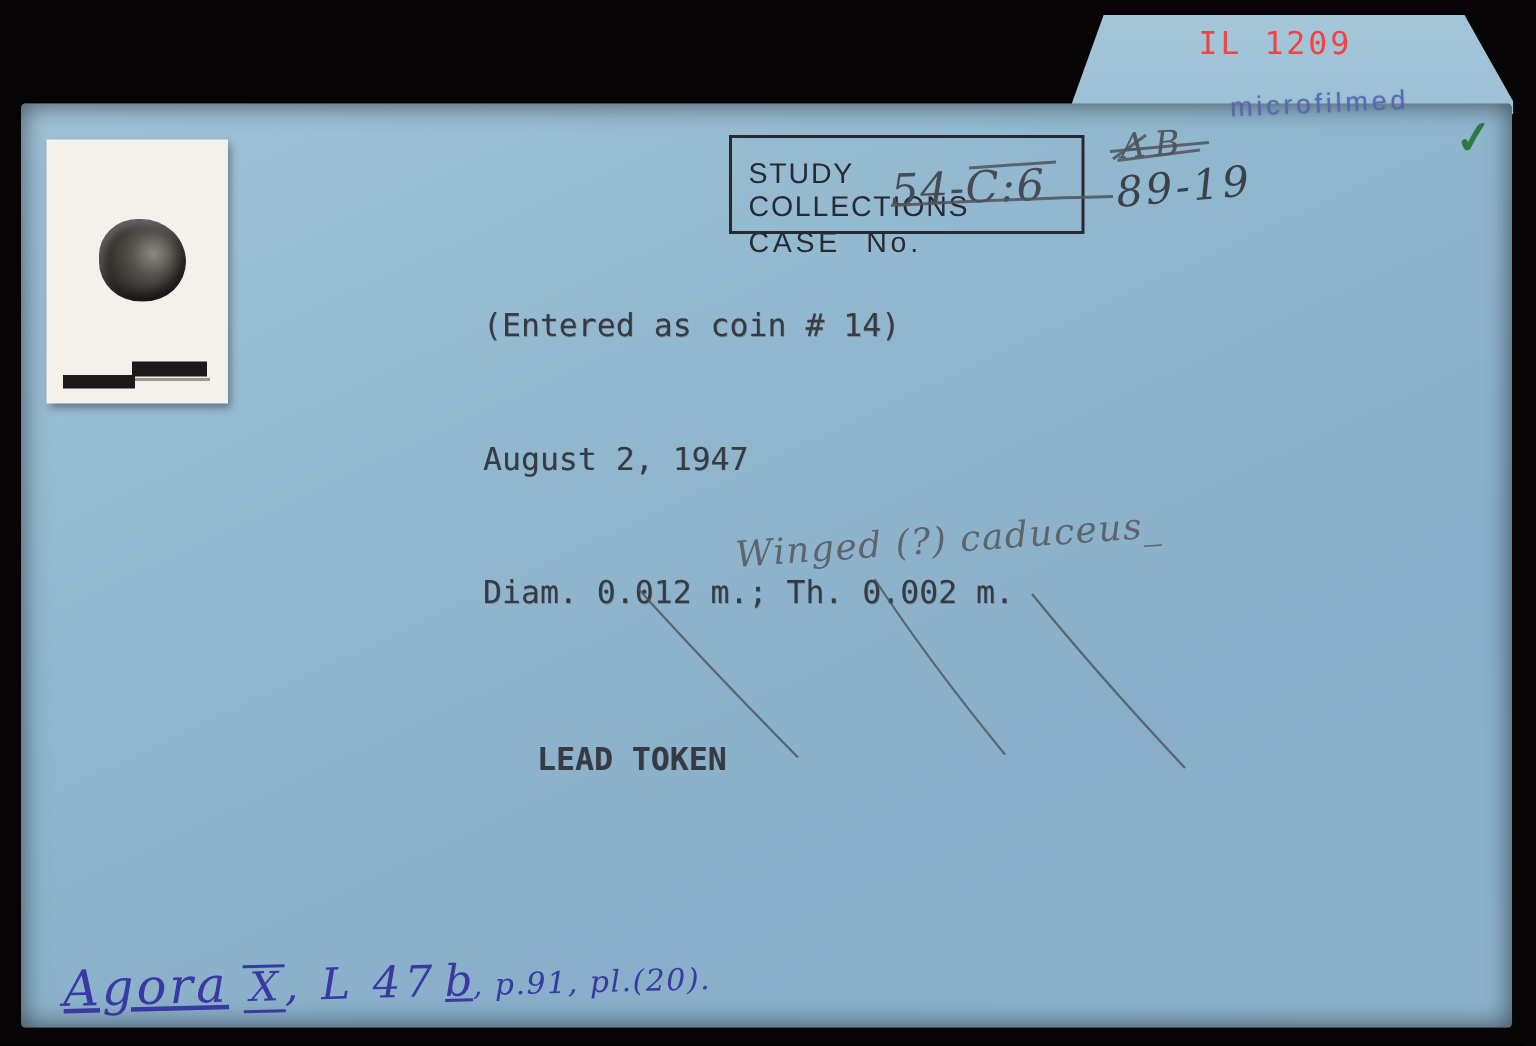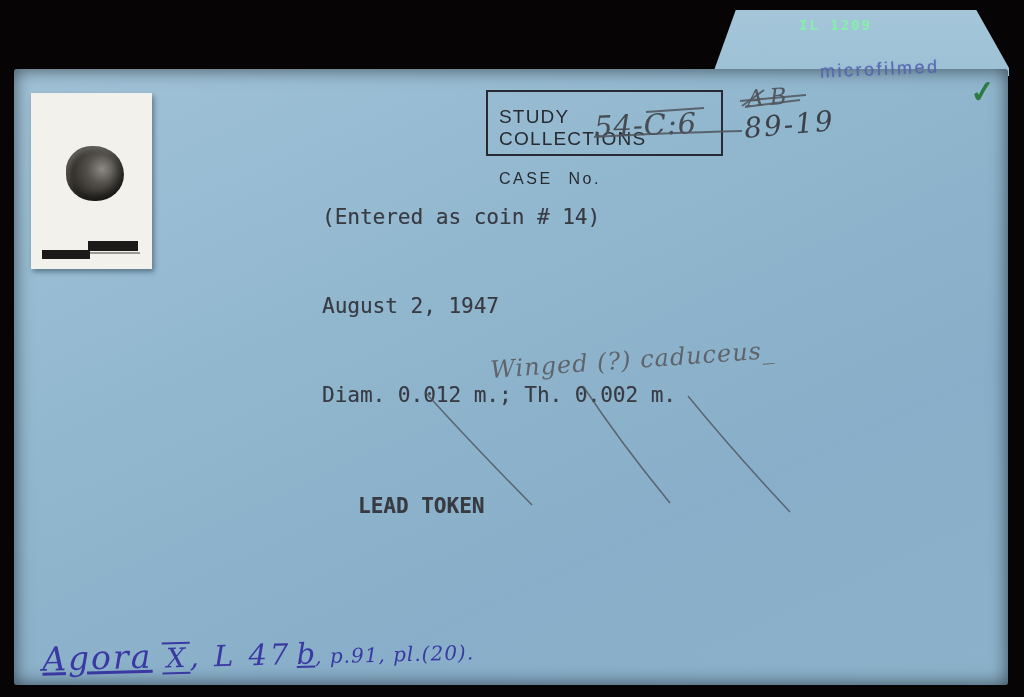--- a/index.html
+++ b/index.html
@@ -16,32 +16,32 @@
   .photo{position:absolute;left:31px;top:93px;width:121px;height:176px;background:#f2f1ec;
          box-shadow:2px 3px 5px rgba(20,40,55,.45);}
   .coin{position:absolute;left:35px;top:53px;width:58px;height:55px;border-radius:46% 54% 50% 50%;
         background:radial-gradient(circle at 62% 42%,#8d8a84 0%,#55524d 30%,#3a3733 55%,#211f1d 85%),
         #2a2826;box-shadow:inset -4px -5px 8px rgba(0,0,0,.55),inset 3px 3px 5px rgba(255,255,255,.25);}
   .scale-line{position:absolute;left:12px;top:159px;width:97px;height:2px;background:#9a9892;}
   .scale-bar-a{position:absolute;left:57px;top:148px;width:50px;height:10px;background:#1b1a18;}
   .scale-bar-b{position:absolute;left:11px;top:157px;width:48px;height:9px;background:#1b1a18;}
   
   .tab-label{position:absolute;left:799px;top:17px;font-family:"DejaVu Sans Mono",monospace;
-             font-size:14px;font-weight:bold;letter-spacing:2px;color:#86efac;}
+             font-size:21px;font-weight:normal;letter-spacing:2px;color:#ef4444;}
   .microfilm{position:absolute;left:820px;top:59px;font-size:18px;letter-spacing:2.5px;
              color:rgba(84,100,176,.85);transform:rotate(-2.5deg);text-shadow:0 0 1px rgba(84,100,176,.6);}
   .checkmark{position:absolute;left:970px;top:74px;font-size:30px;font-weight:bold;color:#2d7a45;
              transform:rotate(-6deg);}
   .scribble{position:absolute;left:747px;top:84px;font-family:"DejaVu Serif",serif;font-style:italic;
             font-size:23px;color:#545960;letter-spacing:6px;transform:rotate(-4deg);}
   
   .stamp-box{position:absolute;left:486px;top:90px;width:222px;height:48px;
              border:2.5px solid #272b31;padding:14px 0 0 11px;color:#272b31;}
   .stamp-line1{font-size:19px;letter-spacing:1.2px;word-spacing:5px;}
-  .stamp-line2{font-size:16px;letter-spacing:2.5px;word-spacing:9px;margin-top:20px;}
+  .stamp-line2{font-size:19px;letter-spacing:2.5px;word-spacing:9px;margin-top:2px;}
   .old-case{position:absolute;left:594px;top:108px;font-family:"DejaVu Serif",serif;font-style:italic;
             font-size:29px;color:#474c53;transform:rotate(-2deg);letter-spacing:1px;}
   .new-case{position:absolute;left:744px;top:108px;font-family:"DejaVu Serif",serif;font-style:italic;
             font-size:28px;color:#3c4047;transform:rotate(-5deg);letter-spacing:2px;}
   
   .typed{position:absolute;left:322px;top:160px;font-family:"DejaVu Sans Mono",monospace;
          font-size:21px;line-height:23px;color:#383a42;white-space:pre;
          text-shadow:0.4px 0.4px 0 rgba(56,58,66,.35);}
   .typed .bold{font-weight:bold;} .mt20{margin-top:20px;} .mt42{margin-top:42px;margin-left:36px;}
   .winged-note{position:absolute;left:490px;top:346px;font-family:"DejaVu Serif",serif;

